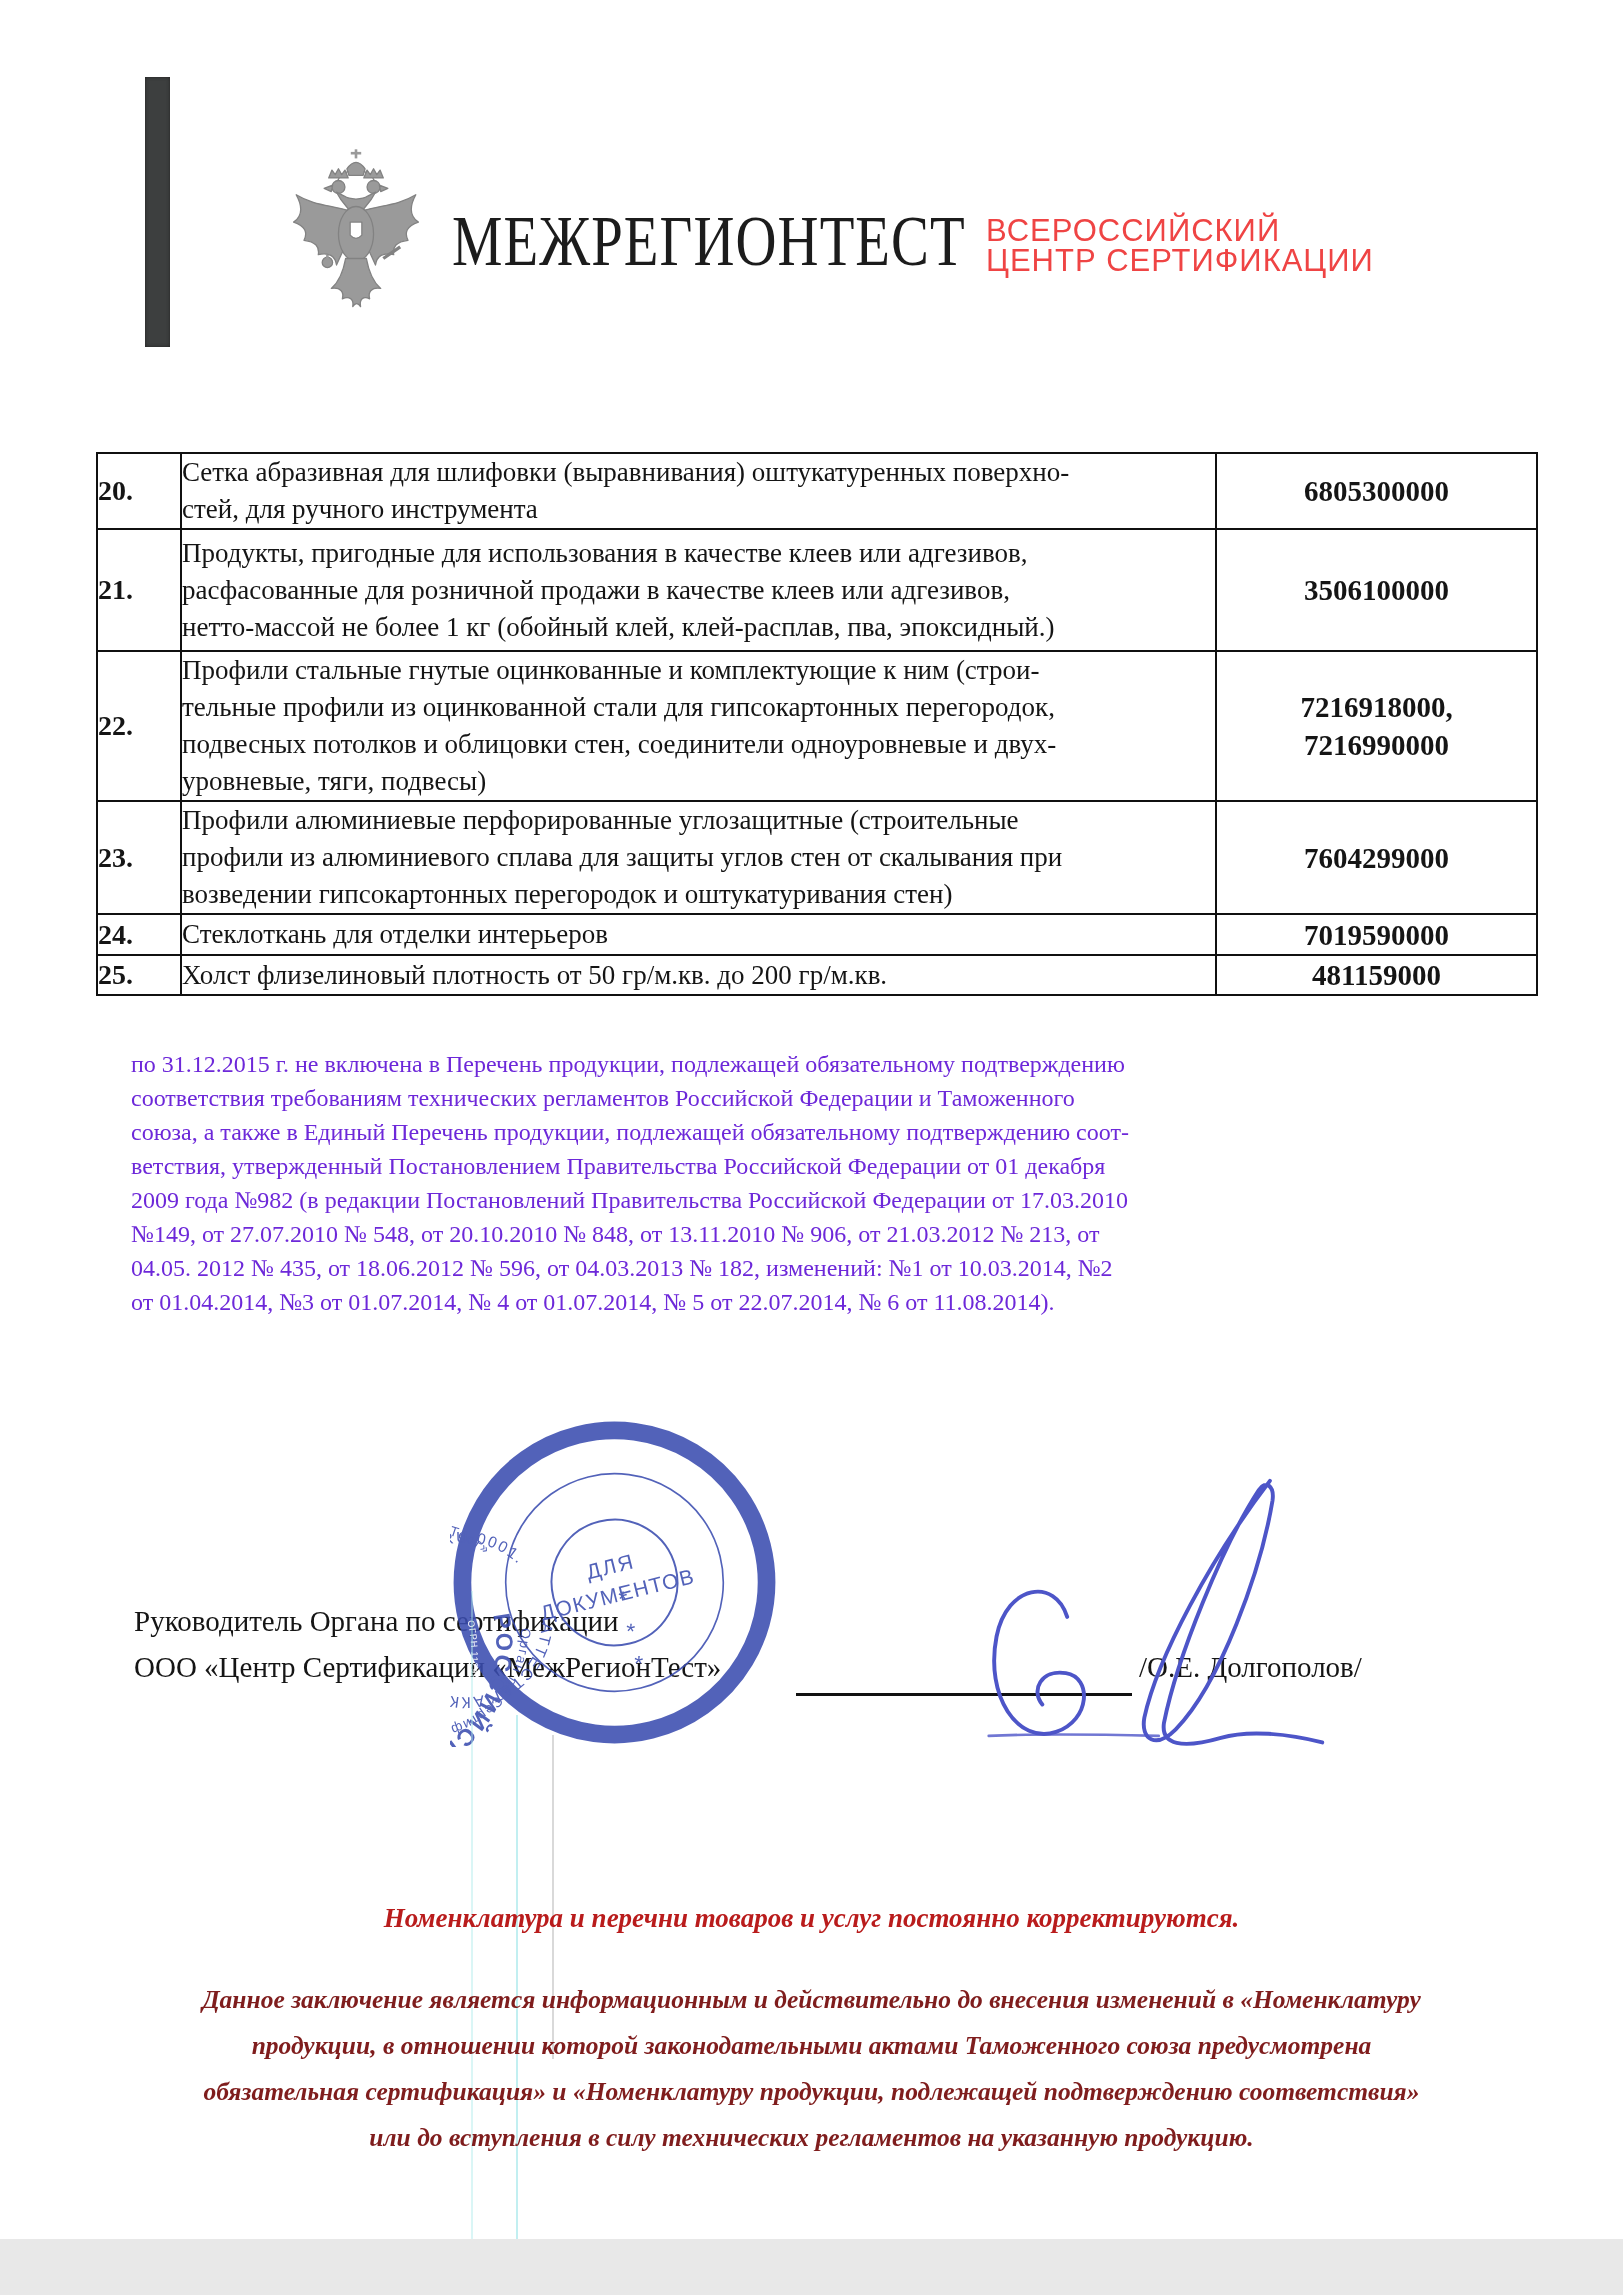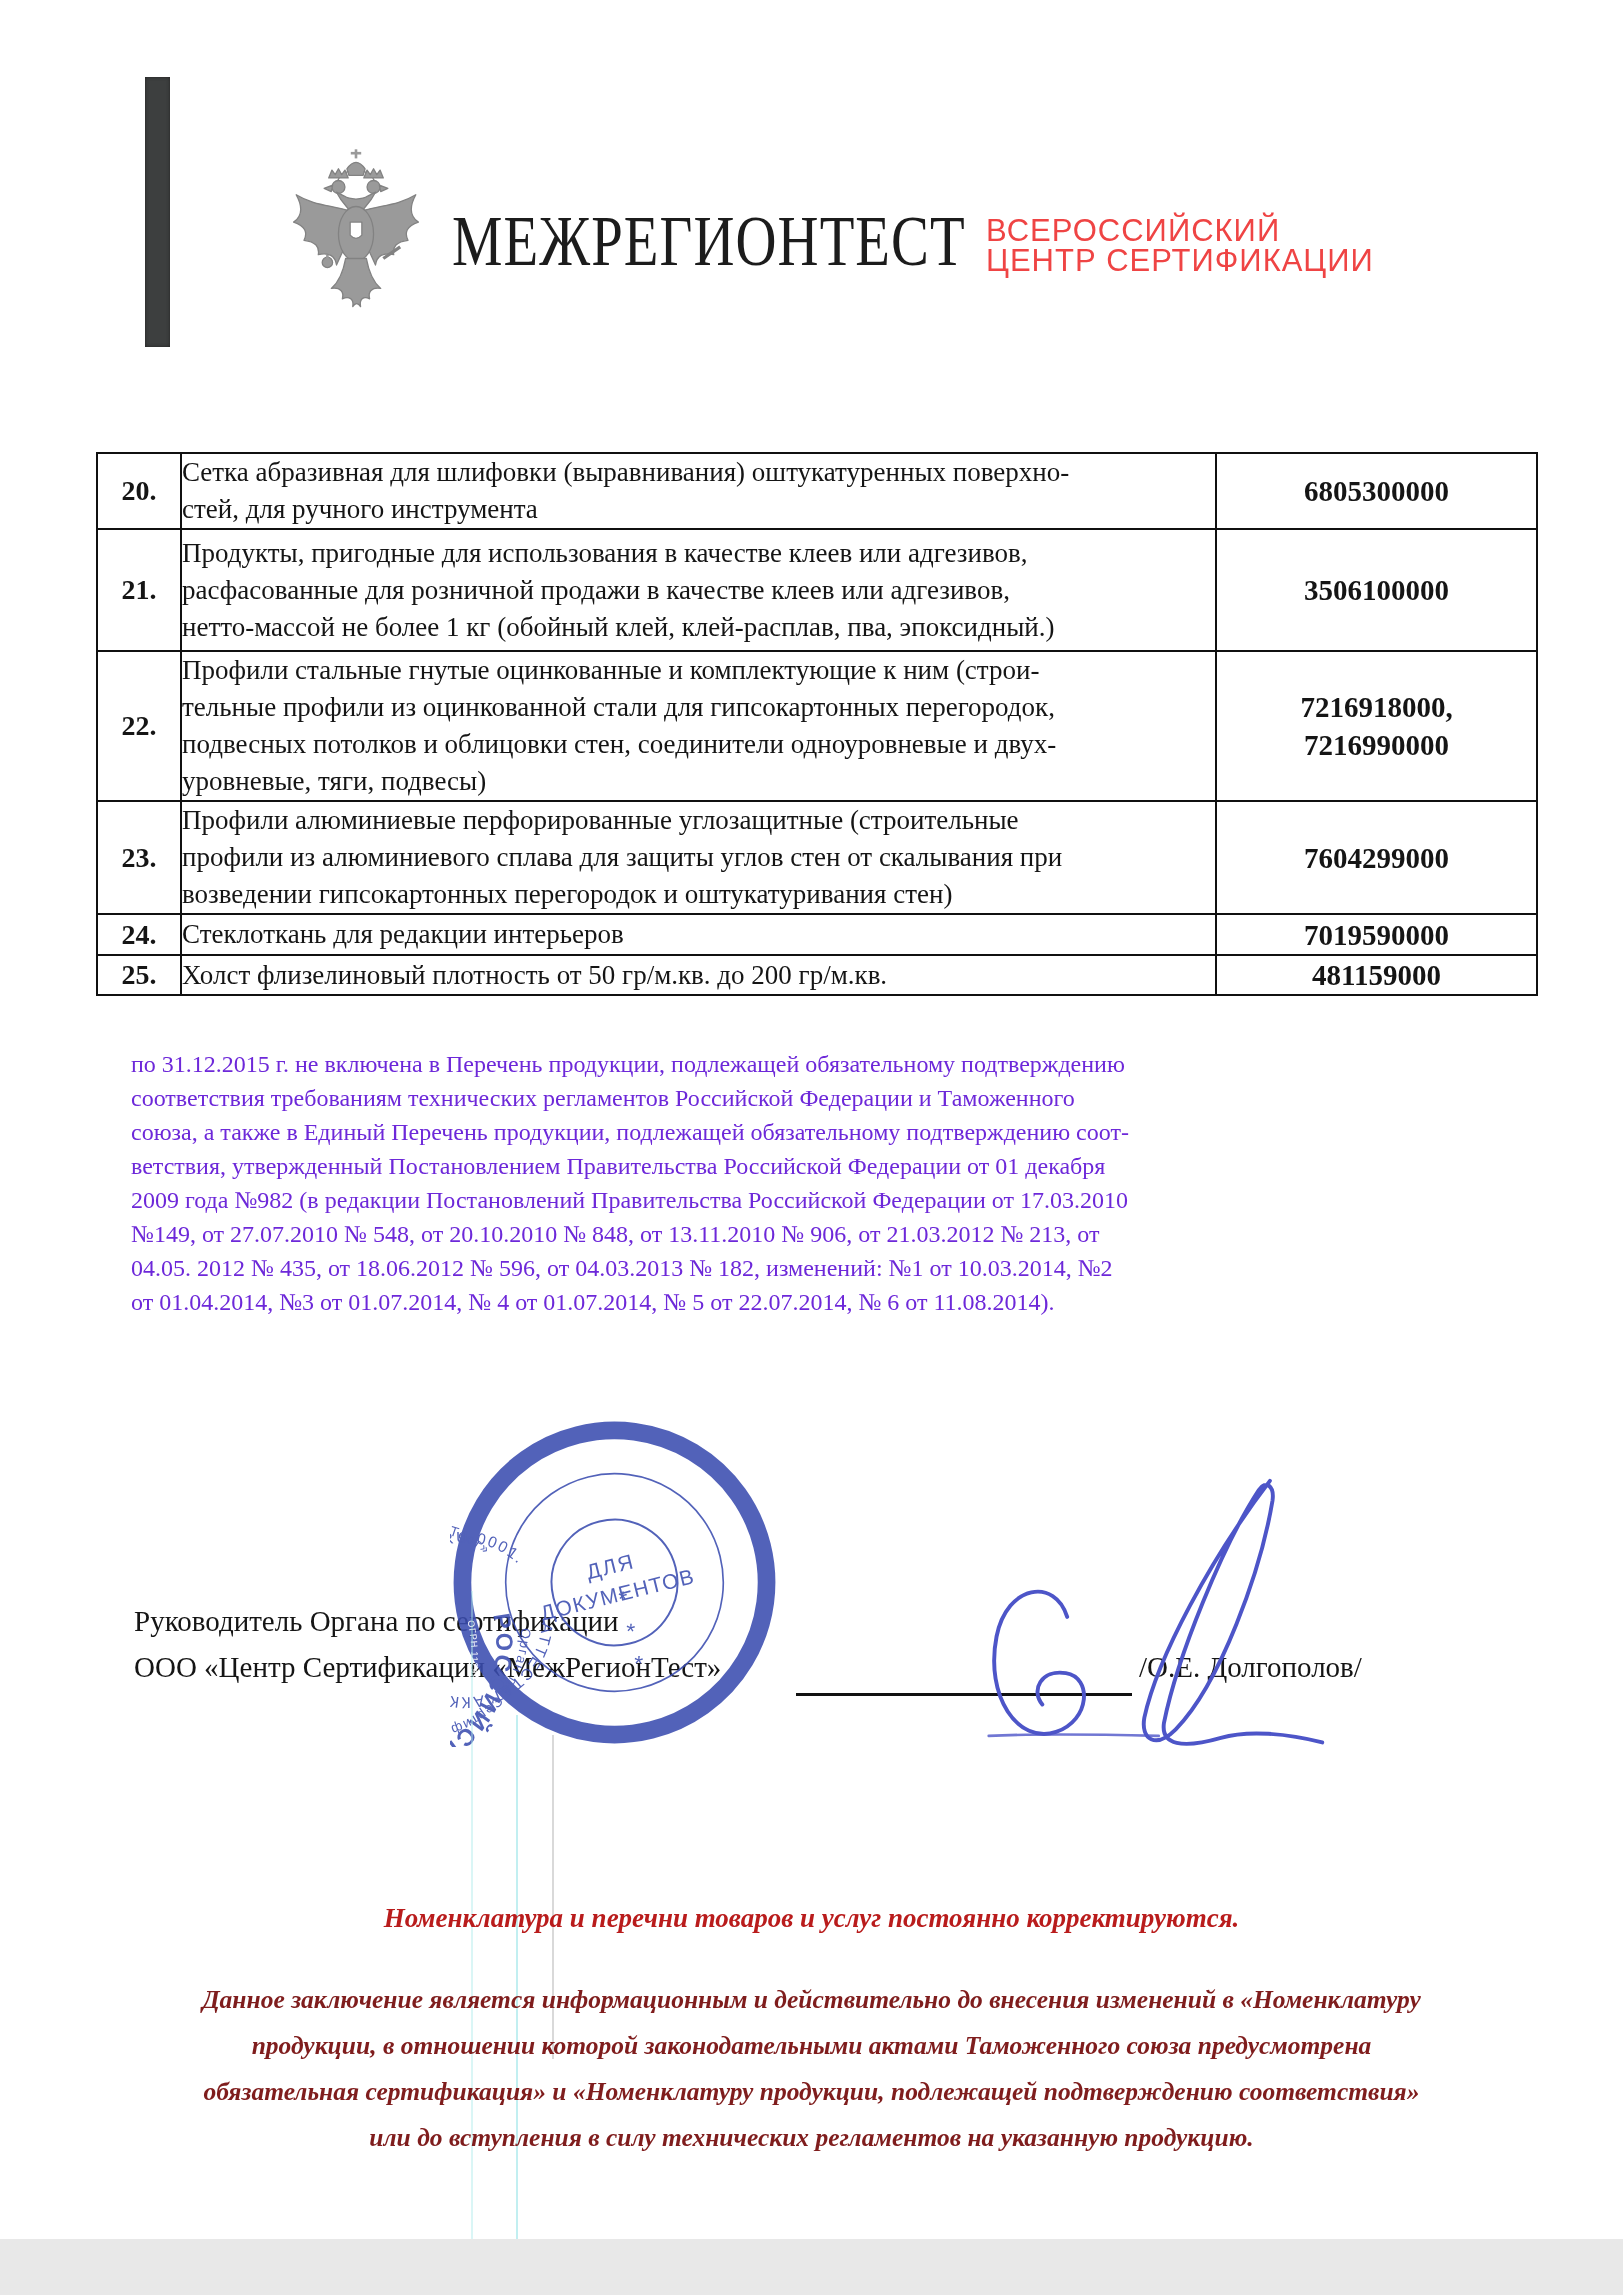--- a/index.html
+++ b/index.html
@@ -35,21 +35,21 @@
     position:absolute;left:96px;top:452px;width:1435px;
     border-collapse:collapse;table-layout:fixed;
   }
   #goods-table td{
     border:2px solid #101010;
     vertical-align:middle;
     padding:0;
   }
   #goods-table tr{overflow:hidden;}
   td.num{
-    width:82px;text-align:center;font-weight:bold;font-size:28px;
+    width:82px;font-weight:bold;font-size:28px;
   }
   td.desc{
     width:1033px;font-size:27px;line-height:37px;
     padding:3.9px 9.2px 3.9px 10.5px;white-space:pre-line;
   }
   td.code{
     width:319px;text-align:center;vertical-align:top;
     font-weight:bold;font-size:29px;line-height:38px;
     padding-top:6.5px;white-space:pre-line;
   }
@@ -155,21 +155,21 @@
       </tr>
       <tr style="height:104px;">
         <td class="num">23.</td>
         <td class="desc">Профили алюминиевые перфорированные углозащитные (строительные
 профили из алюминиевого сплава для защиты углов стен от скалывания при
 возведении гипсокартонных перегородок и оштукатуривания стен)</td>
         <td class="code">7604299000</td>
       </tr>
       <tr style="height:41px;">
         <td class="num">24.</td>
-        <td class="desc">Стеклоткань для редакции интерьеров</td>
+        <td class="desc">Стеклоткань для отделки интерьеров</td>
         <td class="code">7019590000</td>
       </tr>
       <tr style="height:38px;">
         <td class="num">25.</td>
         <td class="desc">Холст флизелиновый плотность от 50 гр/м.кв. до 200 гр/м.кв.</td>
         <td class="code">481159000</td>
       </tr>
     </tbody>
   </table>
 

